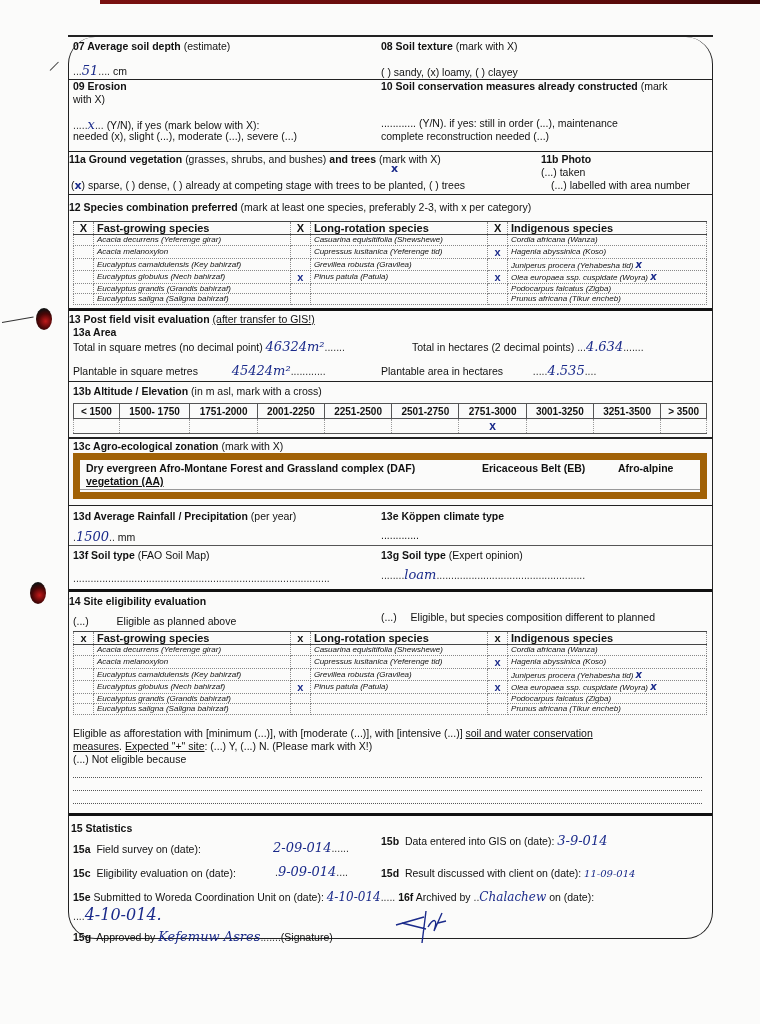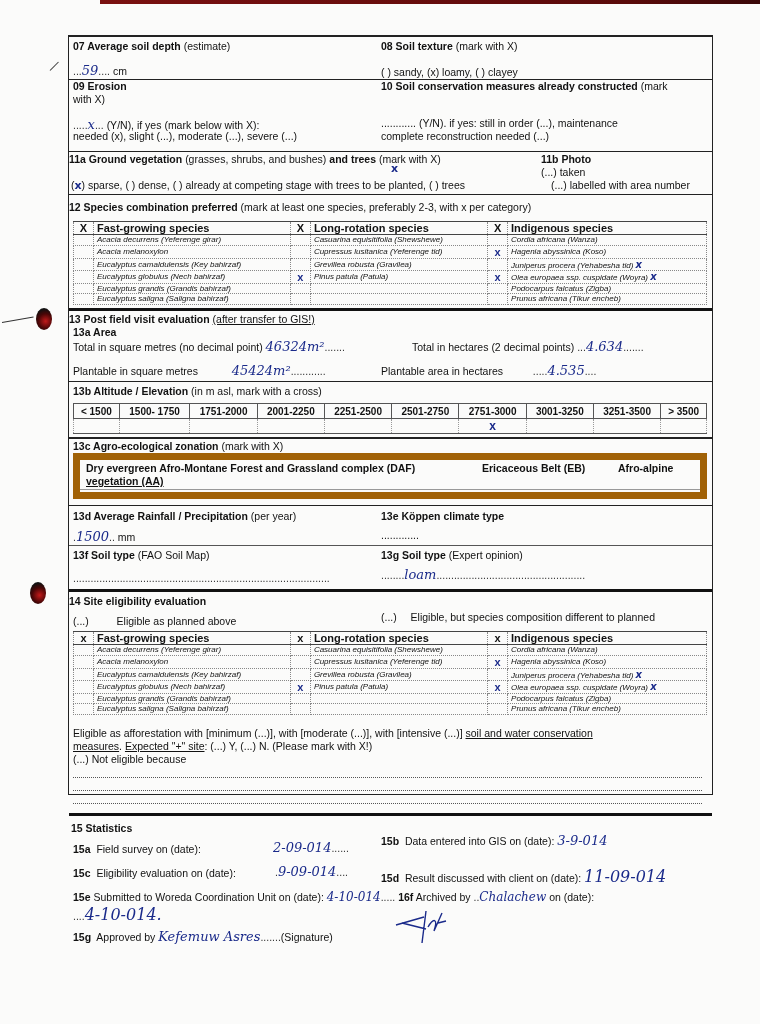--- a/index.html
+++ b/index.html
@@ -13,22 +13,22 @@
   .topbar {
     position: absolute; left: 100px; top: 0; width: 660px; height: 4px;
     background: linear-gradient(90deg, #7a1010, #5a0a0a 80%, #3a0808);
   }
   .hole {
     position: absolute; width: 16px; height: 22px; border-radius: 50%;
     background: radial-gradient(circle at 60% 60%, #c21a1a 0%, #4a0606 45%, #111 75%);
   }
   .pen-mark { position: absolute; height: 1px; background: #333; transform-origin: left center; }
   .form {
-    position: absolute; left: 68px; top: 37px; width: 645px; height: 758px;
-    border-left: 1px solid #222; border-right: 1px solid #222; border-bottom: 1px solid #222;
+    position: absolute; left: 68px; top: 37px; width: 645px; height: 902px;
+    border-left: 1px solid #222; border-right: 1px solid #222; border-bottom: 1px solid #222; border-radius: 27px;
   }
   .form:before {
     content: ""; position: absolute; left: -1px; right: -1px; top: -2px; height: 2px; background: #222;
   }
   .abs { position: absolute; white-space: nowrap; }
   .b { font-weight: bold; }
   .t10 { font-size: 10.5px; }
   .hline { position: absolute; left: 0; right: 0; height: 1px; background: #222; }
   .hthick { position: absolute; left: 0; right: 0; height: 3px; background: #111; }
   .hand {
@@ -65,21 +65,21 @@
 <div class="pen-mark" style="left:2px; top:322px; width:32px; transform:rotate(-10deg);"></div>
 <div class="pen-mark" style="left:50px; top:70px; width:12px; transform:rotate(-45deg);"></div>
 
 <div class="form">
 
   <div class="abs t10" style="left:4px; top:3px;">
     <span class="b">07 Average soil depth</span>
     <span>(estimate)</span>
   </div>
   <div class="abs t10" style="left:4px; top:26px;">
-    <span class="dots">...</span><span class="hand" style="position:relative;">59</span><span class="dots">....</span>
+    <span class="dots">...</span><span class="hand" style="position:relative;">51</span><span class="dots">....</span>
     <span>cm</span>
   </div>
   <div class="abs t10" style="left:312px; top:3px;">
     <span class="b">08 Soil texture</span>
     <span>(mark with X)</span>
   </div>
   <div class="abs t10" style="left:312px; top:29px;">
     <span>( ) sandy,</span>
     <span>(x) loamy,</span>
     <span>( ) clayey</span>
@@ -381,21 +381,21 @@
   <div class="abs t10" style="left:4px; top:830px;">
     <span class="b">15c</span>&nbsp;
     <span>Eligibility evaluation on (date):</span>
   </div>
   <div class="abs t10" style="left:206px; top:827px;">
     <span class="dots">.</span><span class="hand" style="position:relative;">9-09-014</span><span class="dots">....</span>
   </div>
   <div class="abs t10" style="left:312px; top:830px;">
     <span class="b">15d</span>&nbsp;
     <span>Result discussed with client on (date):</span>
-    <span class="hand" style="position:relative; font-size:16px;">11-09-014</span>
+    <span class="hand" style="position:relative; font-size:10px;">11-09-014</span>
   </div>
   <div class="abs t10" style="left:4px; top:853px;">
     <span class="b">15e</span>
     <span>Submitted to Woreda Coordination Unit on (date):</span>
     <span class="hand" style="position:relative; font-size:12px;">4-10-014</span><span class="dots">.....</span>
     <span class="b">16f</span>
     <span>Archived by</span>
     <span class="dots">..</span><span class="hand" style="position:relative; font-size:12px;">Chalachew</span>
     <span>on (date):</span>
   </div>

